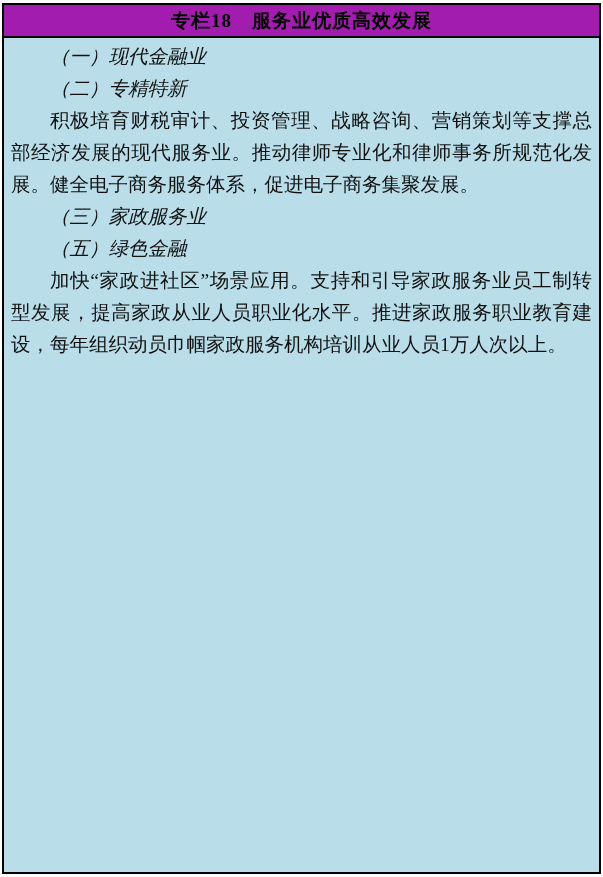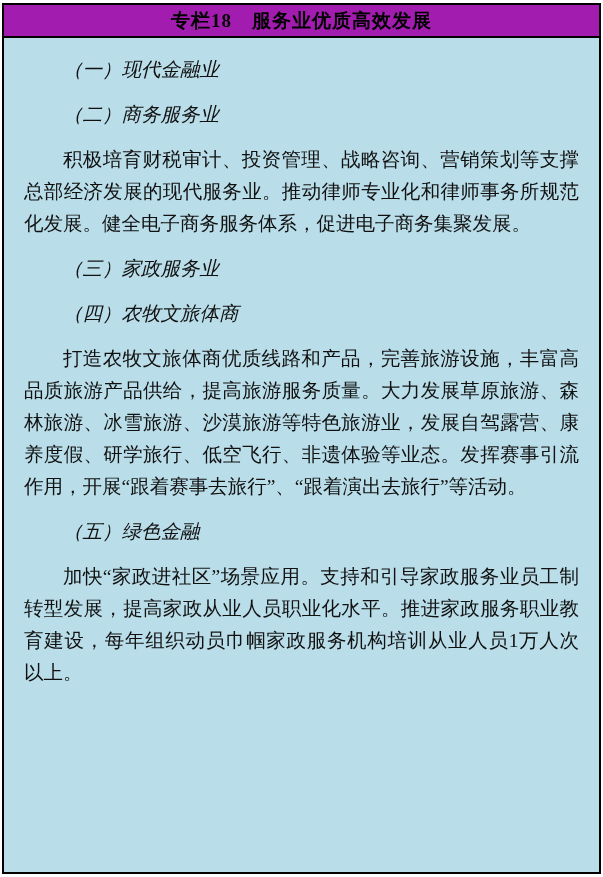--- a/index.html
+++ b/index.html
@@ -43,21 +43,21 @@
     background: #b9dde9;
     padding: 3px 7px 4px 7px;
     color: #111111;
     font-size: 19.5px;
     line-height: 32px;
     text-align: justify;
     text-justify: inter-ideograph;
     overflow: hidden;
   }
   .panel-body p {
-    margin: 13px;
+    margin: 0;
     text-indent: 2em;
   }
   .section-heading {
     font-style: italic;      
     font-weight: normal;
   }
   .section-para {
     font-style: normal;
   }
 </style>
@@ -69,32 +69,28 @@
 
     <div class="panel-title">专栏18　服务业优质高效发展</div>
 
     <div class="panel-body">
 
       <section>
         <p class="section-heading">（一）现代金融业</p>
       </section>
 
       <section>
-        <p class="section-heading">（二）商务服务业</p>
+        <p class="section-heading">（二）专精特新</p>
         <p class="section-para">积极培育财税审计、投资管理、战略咨询、营销策划等支撑总部经济发展的现代服务业。推动律师专业化和律师事务所规范化发展。健全电子商务服务体系，促进电子商务集聚发展。</p>
       </section>
 
       <section>
         <p class="section-heading">（三）家政服务业</p>
       </section>
 
-      <section>
-        <p class="section-heading">（四）农牧文旅体商</p>
-        <p class="section-para">打造农牧文旅体商优质线路和产品，完善旅游设施，丰富高品质旅游产品供给，提高旅游服务质量。大力发展草原旅游、森林旅游、冰雪旅游、沙漠旅游等特色旅游业，发展自驾露营、康养度假、研学旅行、低空飞行、非遗体验等业态。发挥赛事引流作用，开展“跟着赛事去旅行”、“跟着演出去旅行”等活动。</p>
-      </section>
 
       <section>
         <p class="section-heading">（五）绿色金融</p>
         <p class="section-para">加快“家政进社区”场景应用。支持和引导家政服务业员工制转型发展，提高家政从业人员职业化水平。推进家政服务职业教育建设，每年组织动员巾帼家政服务机构培训从业人员1万人次以上。</p>
       </section>
 
     </div>
   </div>
 </div>
 

